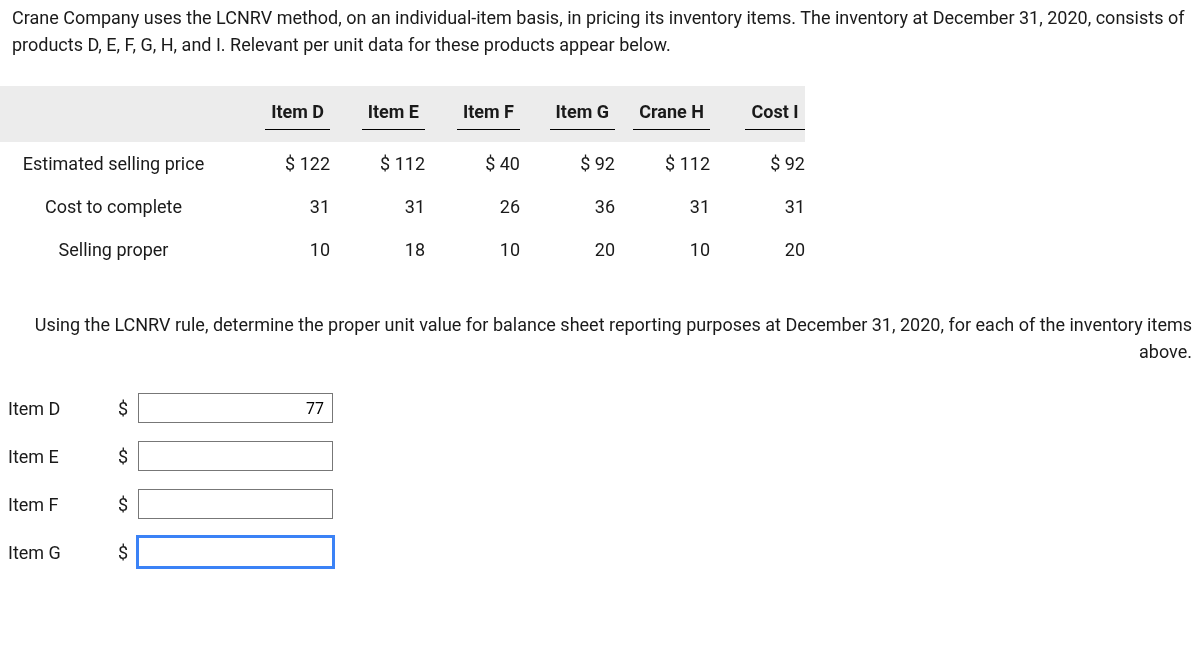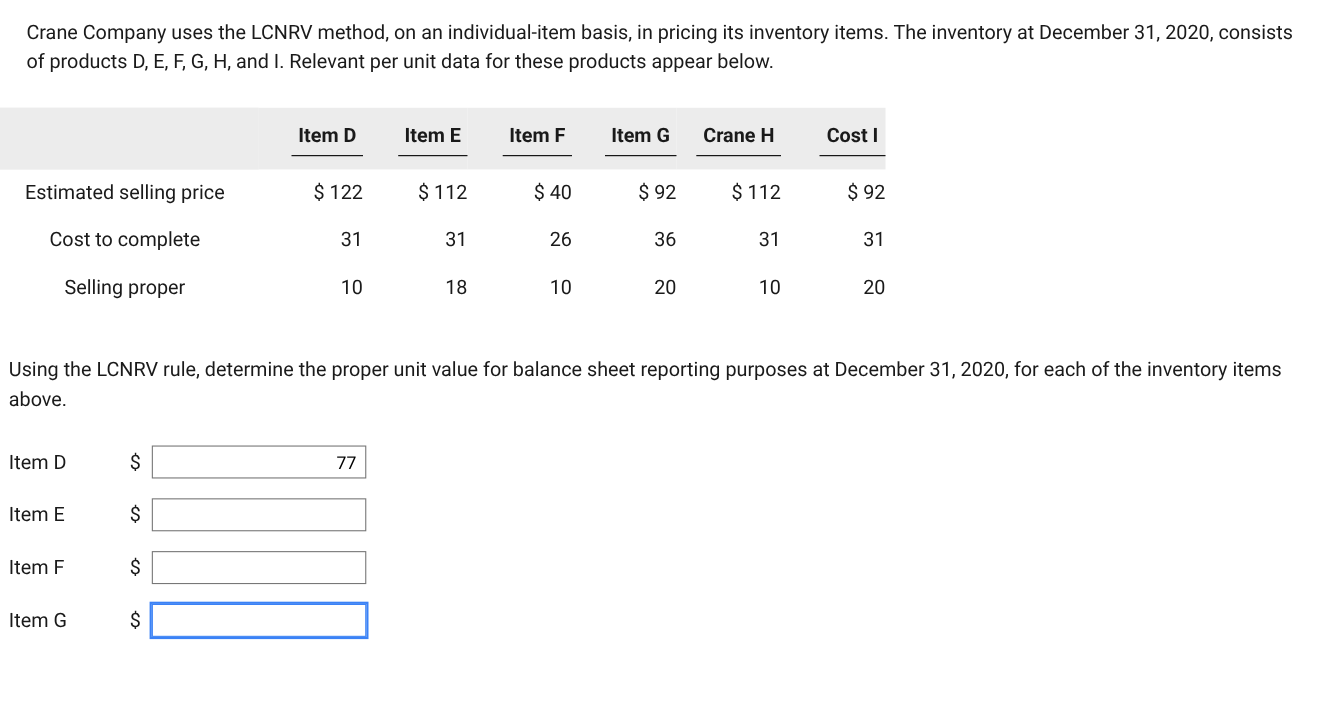--- a/index.html
+++ b/index.html
@@ -10,21 +10,21 @@
     padding: 0;
     font-size: 18px;
     line-height: 1.5;
     background: #fff;
   }
   .wrap { width: 1200px; height: 656px; position: relative; }
   .intro {
     padding: 0 8px;
     margin: 0 0 28px 0;
   }
-  .intro p { margin: 16px; }
+  .intro p { margin: 4px; }
 
   table.data {
     border-collapse: collapse;
     margin: 0 0 40px 0;
   }
   table.data th, table.data td {
     padding: 8px 0;
     text-align: right;
     font-weight: 400;
     vertical-align: middle;
@@ -50,20 +50,21 @@
     display: inline-block;
     border-bottom: 1.5px solid #000;
     padding: 0 6px 4px 6px;
     min-width: 60px;
     text-align: center;
   }
 
   .question {
     padding: 0 8px;
     margin: 0 0 28px 0;
+    text-align: right;
   }
 
   .answers { padding-left: 8px; }
   .answer-row {
     display: flex;
     align-items: center;
     margin-bottom: 18px;
   }
   .answer-label {
     width: 110px;

